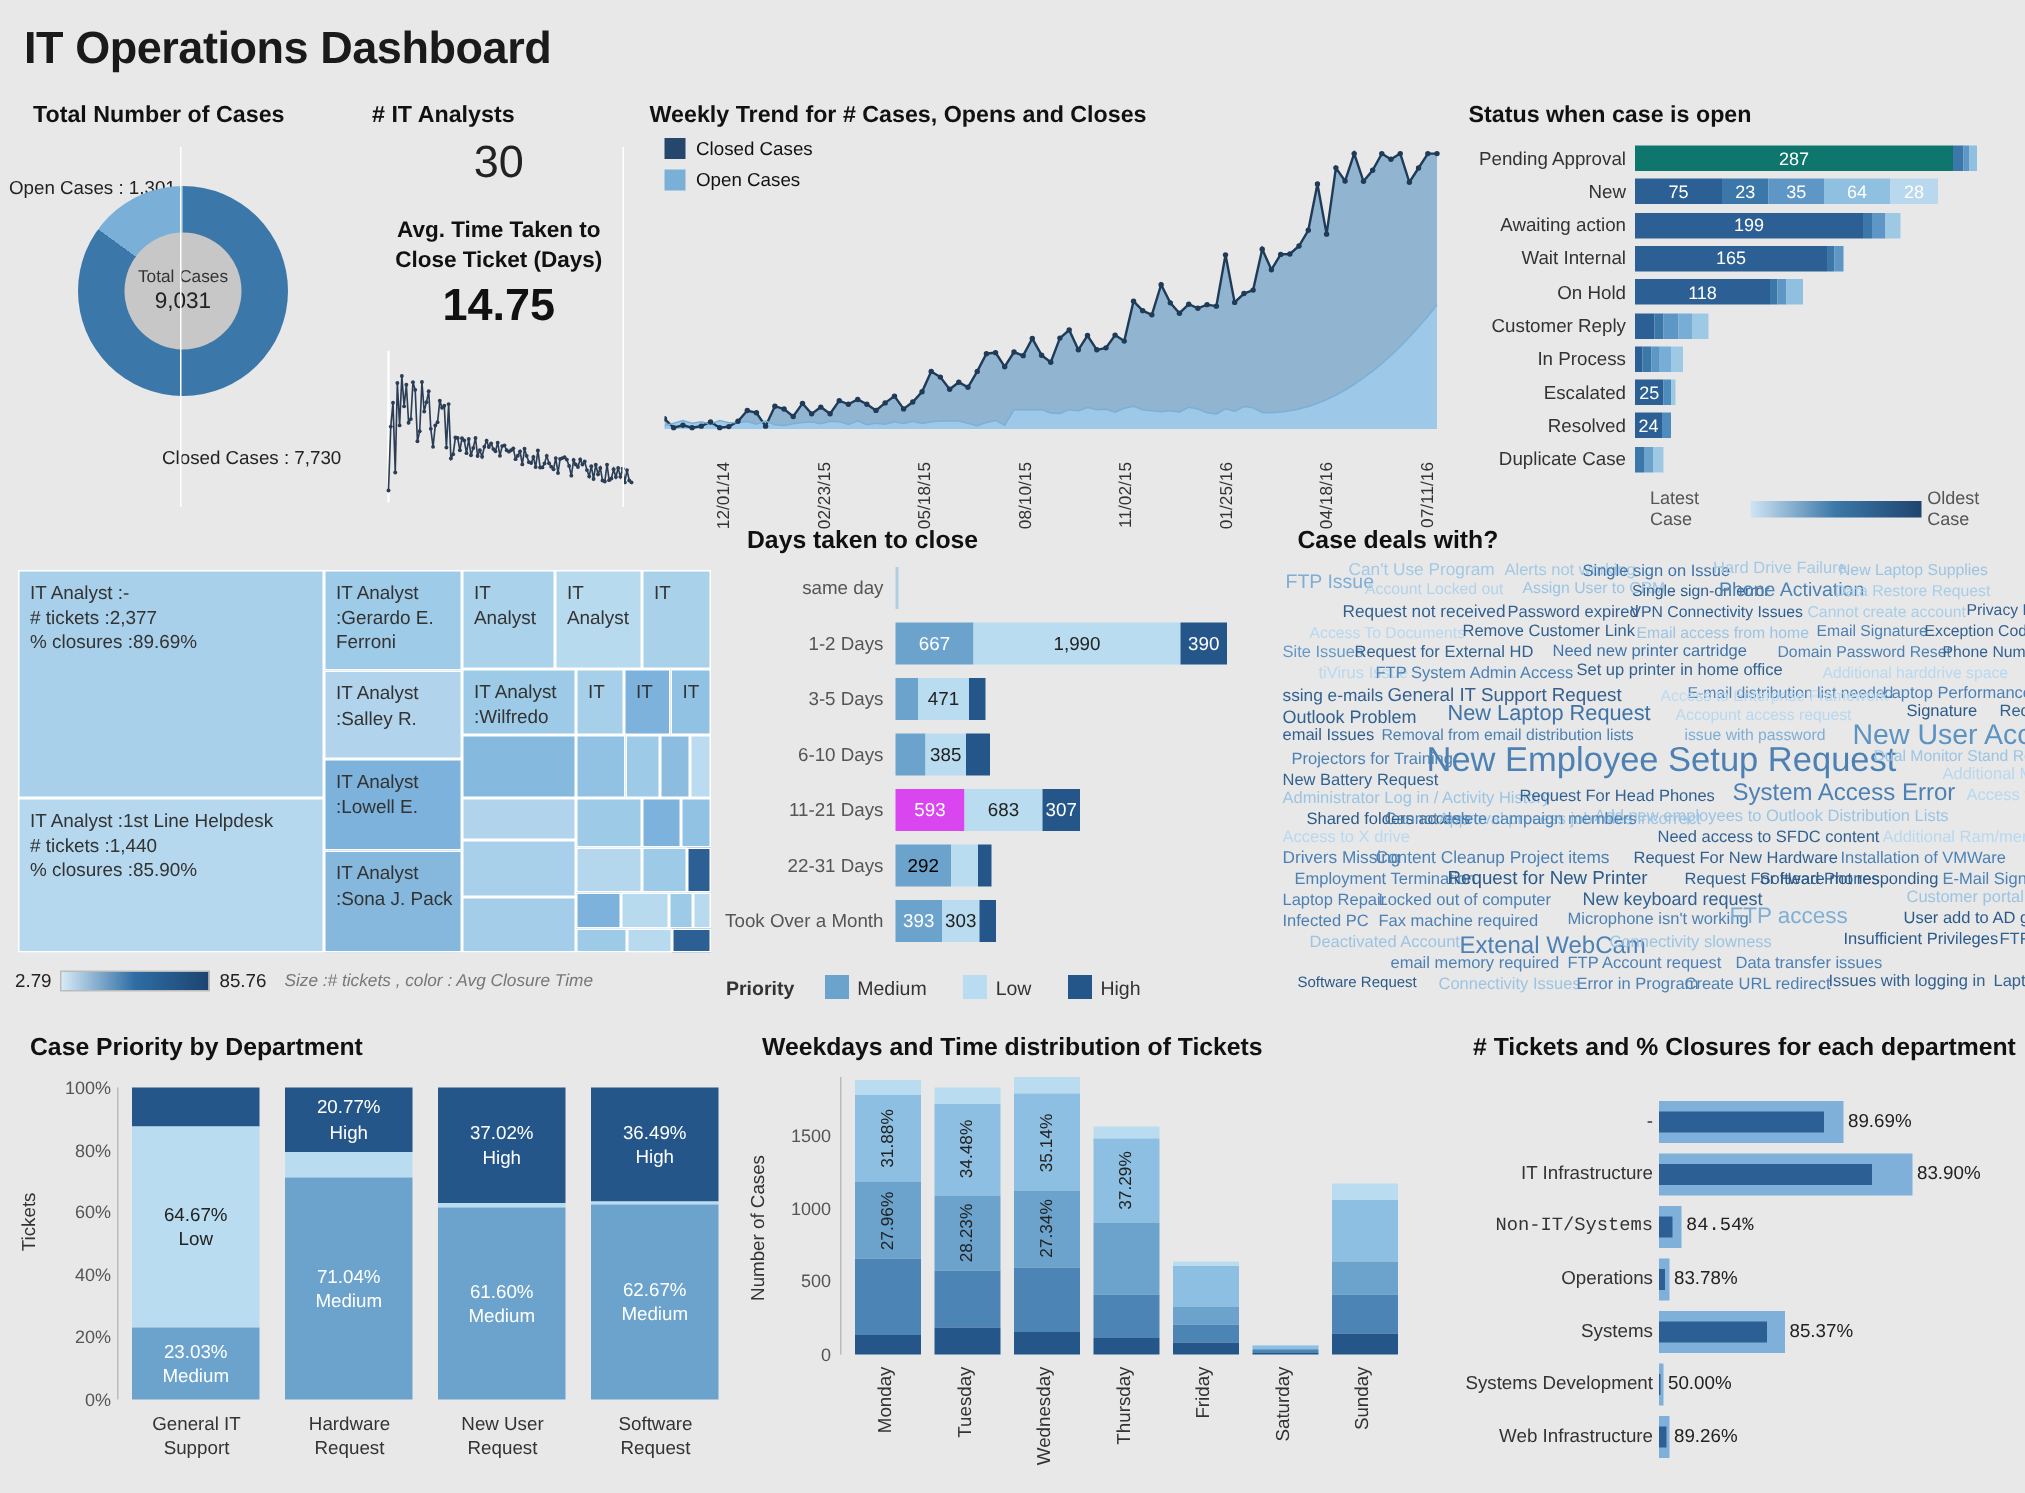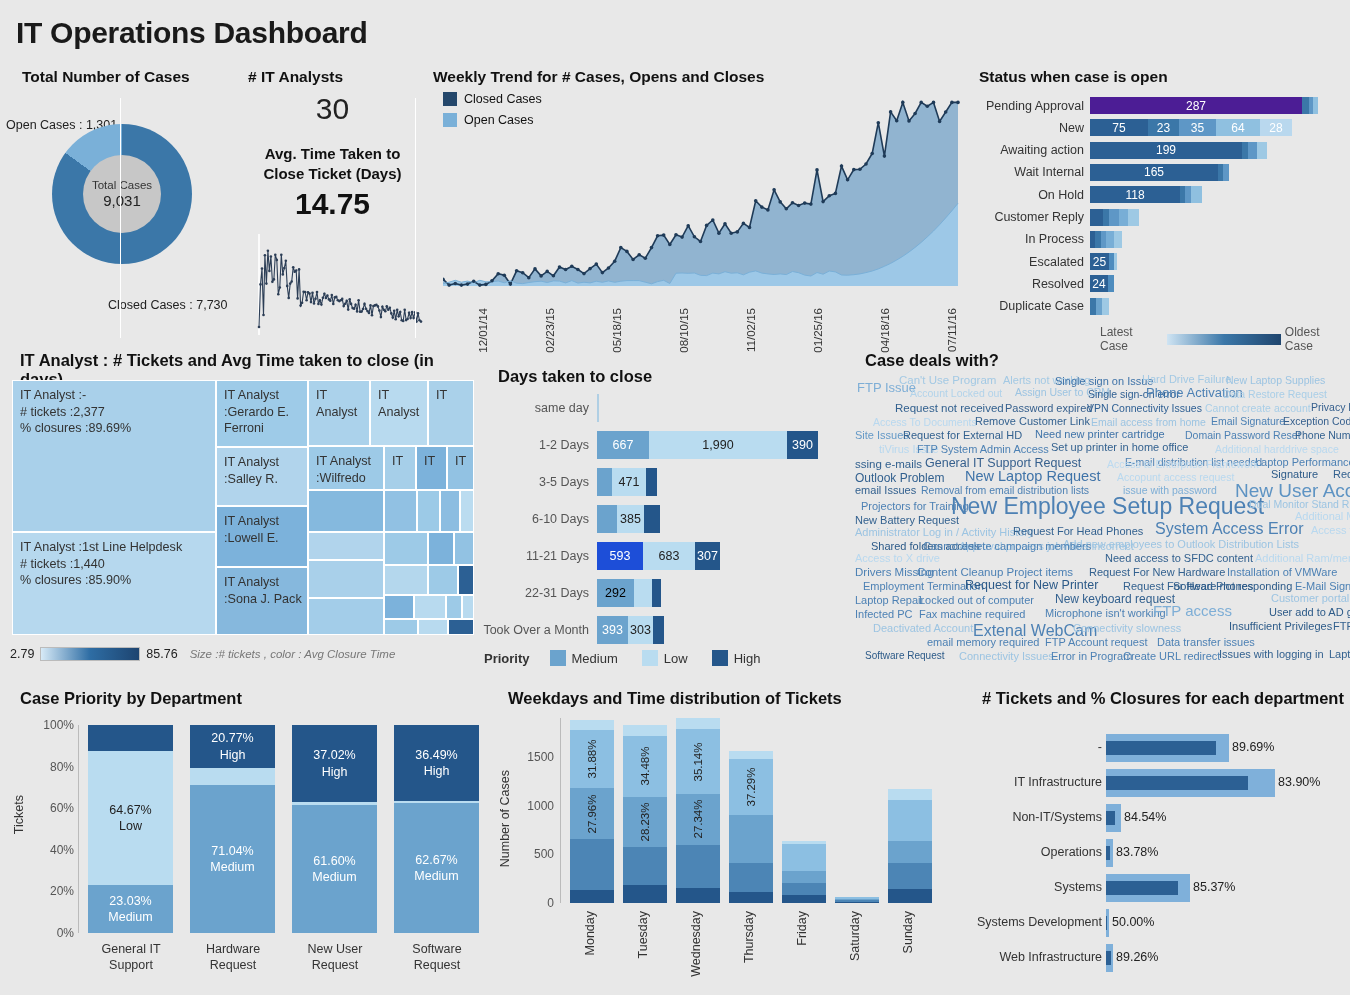--- a/index.html
+++ b/index.html
@@ -70,21 +70,21 @@
   #tree-panel{ position:absolute; left:0; top:0; width:480px; height:338px;}
   #tree-panel .sec-title{ position:absolute; left:20px; top:4px;}
   .tree{ position:absolute; left:12px; top:33px; width:462px; height:255px;}
   .tcell{ position:absolute; border:1.2px solid #fff; overflow:hidden; }
   .tcell span{ display:block; font-size:12.6px; color:#333; line-height:1.33; padding:6px 0 0 7px;}
   .tree-leg{ position:absolute; left:10px; top:300px; display:flex; align-items:center; gap:6px; font-size:12.5px; color:#222;}
   .tree-leg .gr{ width:100px;height:14px;background:linear-gradient(90deg,#d7eaf7,#2e6da4,#1d4470); border:1px solid #bbb;}
   .tree-leg .it{ font-style:italic; color:#777; font-size:11.5px; margin-left:6px;}
 
   
-  #days-panel{ position:absolute; left:480px; top:16px; width:385px; height:338px;}
+  #days-panel{ position:absolute; left:480px; top:0; width:385px; height:338px;}
   #days-panel .sec-title{ position:absolute; left:18px; top:4px;}
   .d-row{ position:absolute; height:30px; display:flex; align-items:center;}
   .d-lbl{ width:117px; text-align:right; font-size:12.5px; color:#555; padding-right:8px;}
   .d-bar{ height:28px; display:flex;}
   .d-seg{ height:28px; display:flex; align-items:center; justify-content:center; font-size:12.5px;}
   .d-legend{ position:absolute; left:484px; top:650px; display:flex; align-items:center; gap:8px; font-size:13px; color:#333;}
   .d-legend .sw{width:16px;height:16px;display:inline-block;}
   .d-legend .gp{display:flex;align-items:center;gap:6px;margin-right:16px;}
 
   
@@ -380,21 +380,21 @@
         <div class="xlab" style="left: 521px; top: 246px;">07/11/16</div>
       </div>
   </div>
 
   <div id="status-panel">
     <div class="panel-title">Status when case is open</div>
     <div id="status-rows">
         <div class="st-row" style="top: 34px; width: 375px;">
           <div class="st-lbl">Pending Approval</div>
           <div class="st-bar">
-            <div class="st-seg" style="width: 212px; background: #4c1d95; text-align: center;">287</div>
+            <div class="st-seg" style="width: 212px; background: #0f766e; text-align: center;">287</div>
             <div class="st-seg" style="width: 7px; background: rgb(59, 119, 168);"></div>
             <div class="st-seg" style="width: 4px; background: rgb(94, 151, 198);"></div>
             <div class="st-seg" style="width: 5px; background: rgb(143, 192, 224);"></div>
           </div>
         </div>
         <div class="st-row" style="top: 56.3px; width: 375px;">
           <div class="st-lbl">New</div>
           <div class="st-bar">
             <div class="st-seg" style="width: 58px; background: rgb(44, 96, 148);">75</div>
             <div class="st-seg" style="width: 31px; background: rgb(59, 119, 168);">23</div>
@@ -477,21 +477,20 @@
   <div class="grad-leg" style="top:263px; left:1100px;">
     <span>Latest Case</span>
     <i class="grad-bar"></i>
     <span>Oldest Case</span>
   </div>
 </div>
 
 <div id="row2">
 
   <div id="tree-panel">
-    <div class="sec-title">IT Analyst : # Tickets and Avg Time taken to close (in days)</div>
     <div class="tree" id="treemap">
         <div class="tcell" style="left: 0px; top: 0px; width: 204px; height: 152px; background: rgb(169, 208, 234);">
           <span>IT Analyst :-<br># tickets :2,377<br>% closures :89.69%</span>
         </div>
         <div class="tcell" style="left: 0px; top: 152px; width: 204px; height: 103px; background: rgb(182, 216, 238);">
           <span>IT Analyst :1st Line Helpdesk<br># tickets :1,440<br>% closures :85.90%</span>
         </div>
         <div class="tcell" style="left: 204px; top: 0px; width: 92px; height: 67px; background: rgb(158, 203, 232);">
           <span>IT Analyst<br>:Gerardo E.<br>Ferroni</span>
         </div>
@@ -582,21 +581,21 @@
           <div class="d-lbl">6-10 Days</div>
           <div class="d-bar">
             <div class="d-seg" style="width: 20px; background: rgb(107, 163, 205); color: rgb(255, 255, 255);"></div>
             <div class="d-seg" style="width: 27px; background: rgb(185, 220, 240); color: rgb(34, 34, 34);">385</div>
             <div class="d-seg" style="width: 16px; background: rgb(36, 86, 138); color: rgb(255, 255, 255);"></div>
           </div>
         </div>
         <div class="d-row" style="top: 178px; left: 0px; width: 385px;">
           <div class="d-lbl">11-21 Days</div>
           <div class="d-bar">
-            <div class="d-seg" style="width: 46px; background: #1d4ed8; color: rgb(255, 255, 255);">593</div>
+            <div class="d-seg" style="width: 46px; background: #d946ef; color: rgb(255, 255, 255);">593</div>
             <div class="d-seg" style="width: 52px; background: rgb(185, 220, 240); color: rgb(34, 34, 34);">683</div>
             <div class="d-seg" style="width: 25px; background: rgb(36, 86, 138); color: rgb(255, 255, 255);">307</div>
           </div>
         </div>
         <div class="d-row" style="top: 215px; left: 0px; width: 385px;">
           <div class="d-lbl">22-31 Days</div>
           <div class="d-bar">
             <div class="d-seg" style="width: 37px; background: rgb(107, 163, 205); color: #000000;">292</div>
             <div class="d-seg" style="width: 18px; background: rgb(185, 220, 240); color: rgb(34, 34, 34);"></div>
             <div class="d-seg" style="width: 9px; background: rgb(36, 86, 138); color: rgb(255, 255, 255);"></div>
@@ -889,21 +888,21 @@
           <div class="dp-outer" style="width: 123px;"></div>
           <div class="dp-inner" style="width: 110px;"></div>
           <div class="dp-val" style="left: 272px;">89.69%</div>
         </div>
         <div class="dp-row" style="top: 81px; width: 390px;">
           <div class="dp-lbl">IT Infrastructure</div>
           <div class="dp-outer" style="width: 169px;"></div>
           <div class="dp-inner" style="width: 142px;"></div>
           <div class="dp-val" style="left: 318px;">83.90%</div>
         </div>
-        <div class="dp-row" style="top: 116px; width: 390px;">
+        <div class="dp-row" style="top: 116px; width: 390px; font-family: Liberation Mono, monospace;">
           <div class="dp-lbl">Non-IT/Systems</div>
           <div class="dp-outer" style="width: 15px;"></div>
           <div class="dp-inner" style="width: 9px;"></div>
           <div class="dp-val" style="left: 164px;">84.54%</div>
         </div>
         <div class="dp-row" style="top: 151px; width: 390px;">
           <div class="dp-lbl">Operations</div>
           <div class="dp-outer" style="width: 7px;"></div>
           <div class="dp-inner" style="width: 4px;"></div>
           <div class="dp-val" style="left: 156px;">83.78%</div>

